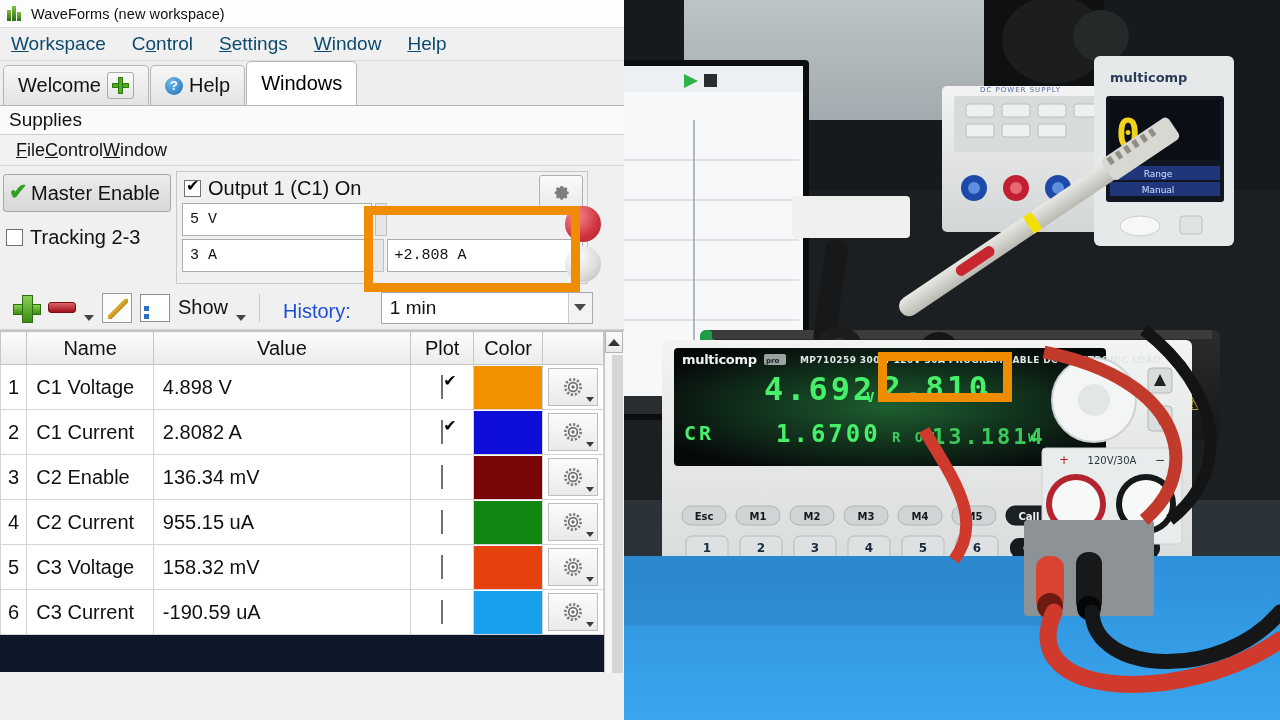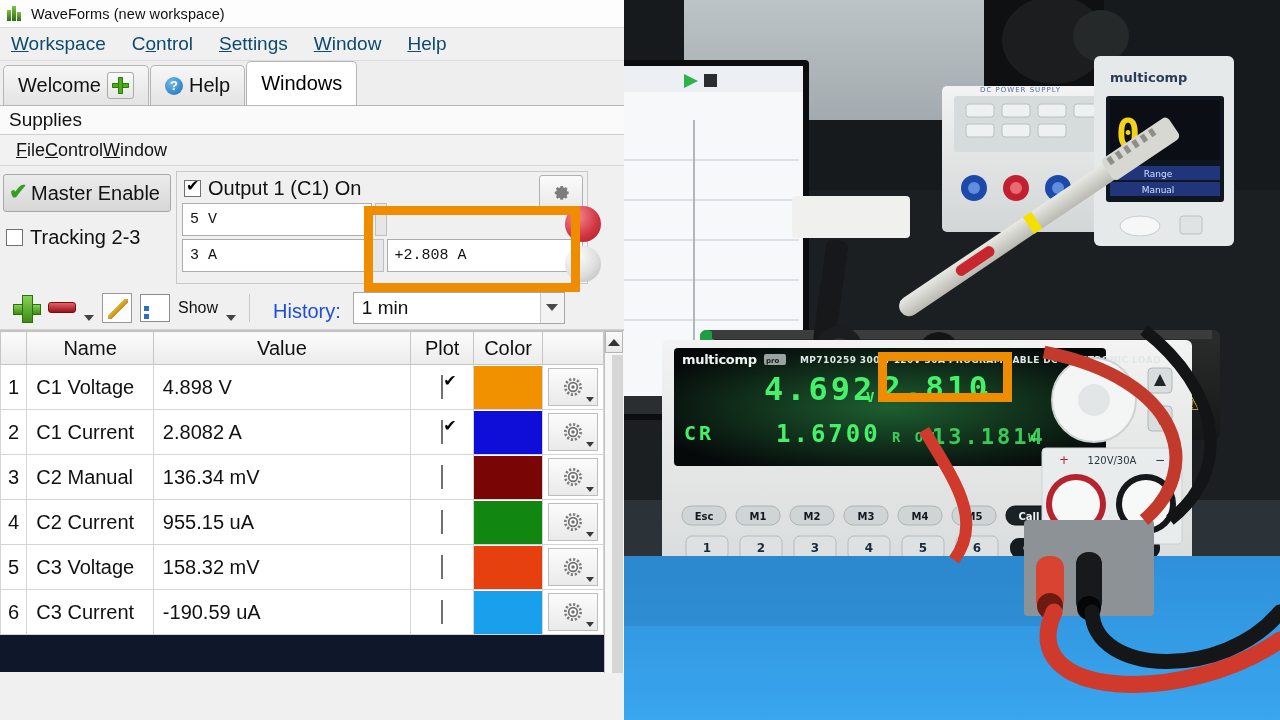--- a/index.html
+++ b/index.html
@@ -190,26 +190,26 @@
     content:''; position: absolute; left: 5px; top: 5px; width: 20px; height: 20px;
     background: linear-gradient(135deg, transparent 40%, #e0b135 42%, #c8901c 58%, transparent 60%);
   }
   .ic-list {
     width: 30px; height: 28px; background: #fff; border: 1px solid #8d8d8d; flex:none;
     position: relative; overflow: hidden;
   }
   .ic-list .hdr { height: 7px; background: #b9b9b9; }
   .ic-list .ln { height: 3px; margin: 3px 3px 0 10px; background: #8f8f8f; }
   .ic-list .bx { position:absolute; left:3px; width:5px; height:5px; background:#2b6ec2; }
-  .tb-label { font-size: 16px; color: #111; }
+  .tb-label { font-size: 20px; color: #111; }
   .hist-label { font-size: 20px; color: #1d4ed8; margin-left: 10px; margin-top: 8px; }
   .hist-combo {
     width: 212px; height: 32px; background: #fff; border: 1px solid #a8a8a8;
     display: flex; align-items: center; justify-content: space-between;
-    font-size: 19px; color: #111; padding: 0 0 0 8px; margin-left: 4px;
+    font-size: 19px; color: #111; padding: 0 0 0 8px; margin-left: 22px;
   }
   .combo-arrow {
     width: 24px; height: 30px; display:flex; align-items:center; justify-content:center;
     border-left: 1px solid #c9c9c9; background: #f3f3f3;
   }
   .combo-arrow::after {
     content:''; border-left: 6px solid transparent; border-right: 6px solid transparent;
     border-top: 7px solid #4a4a4a;
   }
   .sep-v { width: 1px; height: 28px; background: #c9c9c9; margin: 0 5px; }
@@ -442,21 +442,21 @@
                     <circle cx="12" cy="12" r="9.2" fill="none" stroke="#7c7c7c" stroke-width="3.2" stroke-dasharray="2.6 2.2"></circle>
                     <circle cx="12" cy="12" r="5.2" fill="#fdfdfd" stroke="#6f6f6f" stroke-width="2"></circle>
                     <circle cx="12" cy="12" r="2.1" fill="#6f6f6f"></circle>
                   </svg>
                   <span class="caret2"></span>
                 </span>
               </td>
             </tr>
             <tr>
               <td class="idx">3</td>
-              <td class="name">C2 Manual</td>
+              <td class="name">C2 Enable</td>
               <td class="val">136.34 mV</td>
               <td class="plot"><span class="cbox"></span></td>
               <td class="colorcell">
                 <span class="swatch" style="background:#7A0505"></span>
               </td>
               <td class="gearcell">
                 <span class="row-gear">
                   <svg width="20" height="20" viewBox="0 0 24 24">
                     <circle cx="12" cy="12" r="9.2" fill="none" stroke="#7c7c7c" stroke-width="3.2" stroke-dasharray="2.6 2.2"></circle>
                     <circle cx="12" cy="12" r="5.2" fill="#fdfdfd" stroke="#6f6f6f" stroke-width="2"></circle>

